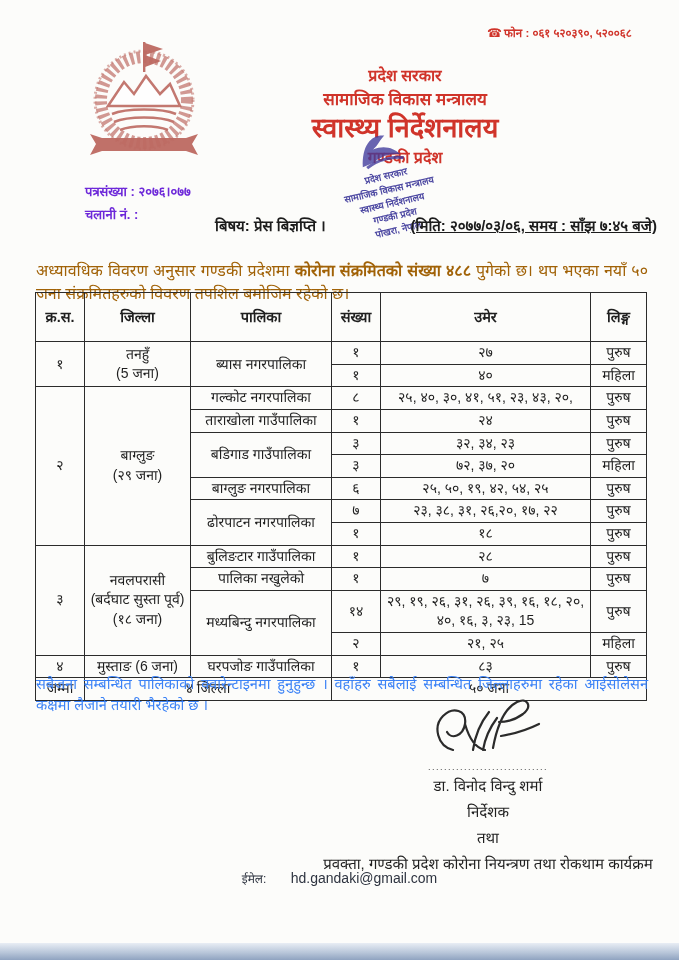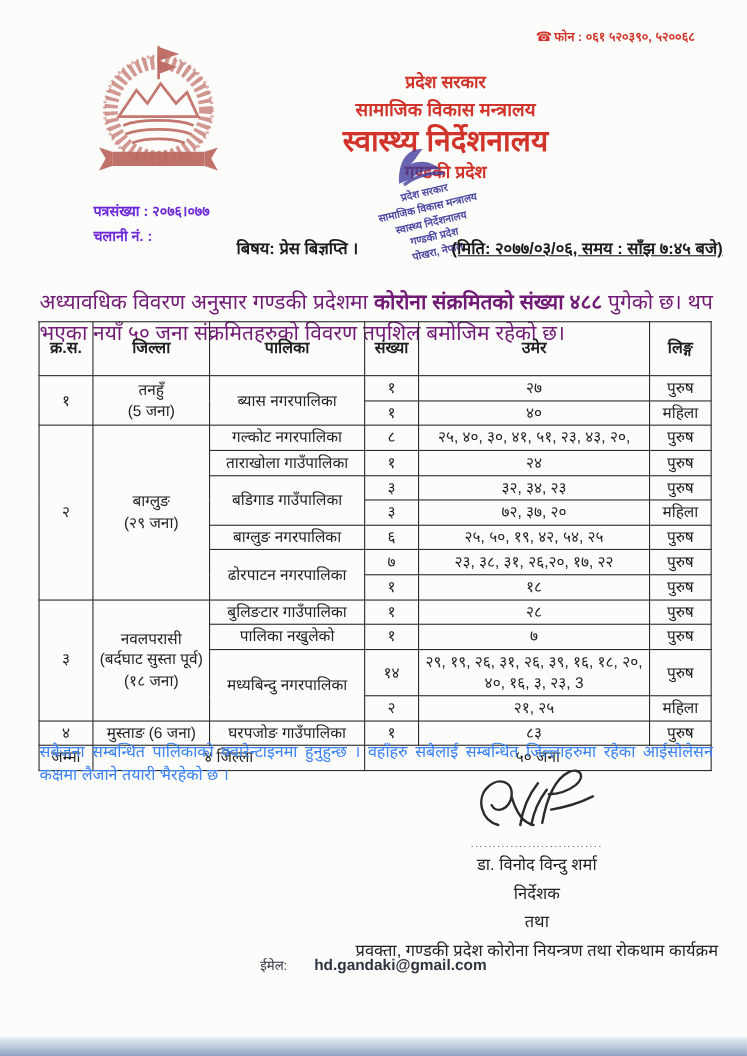--- a/index.html
+++ b/index.html
@@ -48,21 +48,21 @@
   }
 
   
   .subject-row{position:absolute;top:215px;left:0;width:679px;font-size:15px;font-weight:bold;color:#1c1c1c;}
   .subject-label{position:absolute;left:215px;top:0;white-space:nowrap;}
   .subject-date{position:absolute;right:22px;top:0;white-space:nowrap;text-decoration:underline;}
 
   
   .intro{
     position:absolute;left:36px;top:243px;width:612px;
-    font-size:19px;line-height:1.45;text-align:justify;color:#701a75;
+    font-size:16px;line-height:1.45;text-align:justify;color:#a16207;
   }
   .intro b{font-weight:bold;}
 
   
   table.cases{
     position:absolute;left:35px;top:292px;width:611px;
     border-collapse:collapse;table-layout:fixed;
     font-size:14px;color:#1f1f1f;
   }
   table.cases th,table.cases td{
@@ -85,21 +85,21 @@
   .sig-scribble{display:block;margin:0 auto;}
   .sig-dots{font-size:9px;letter-spacing:1.5px;color:#444;line-height:.8;display:block;}
   .sig-name{font-size:15px;margin-top:4px;}
   .sig-title{font-size:15px;margin-top:6px;}
   .sig-conj{font-size:15px;margin-top:6px;}
   .sig-role{font-size:15px;margin-top:6px;white-space:nowrap;}
 
   
   .email-row{position:absolute;top:869px;left:0;width:679px;text-align:center;color:#2e3440;}
   .email-label{font-size:12px;font-weight:normal;}
-  .email-value{font-size:14px;font-weight:bold;margin-left:20px;}
+  .email-value{font-size:14px;font-weight:normal;margin-left:20px;}
 
   
   .scan-edge{
     position:absolute;left:0;bottom:0;width:679px;height:17px;
     background:linear-gradient(to bottom,#e8edf4 0%,#b9c7da 55%,#8fa3c0 100%);
   }
 </style>
 </head>
 <body>
 
@@ -252,21 +252,21 @@
         </tr>
         <tr>
           <td>पालिका नखुलेको</td>
           <td>१</td>
           <td>७</td>
           <td>पुरुष</td>
         </tr>
         <tr>
           <td rowspan="2">मध्यबिन्दु नगरपालिका</td>
           <td>१४</td>
-          <td>२९, १९, २६, ३१, २६, ३९, १६, १८, २०, ४०, १६, ३, २३, 3</td>
+          <td>२९, १९, २६, ३१, २६, ३९, १६, १८, २०, ४०, १६, ३, २३, 15</td>
           <td>पुरुष</td>
         </tr>
         <tr>
           <td>२</td>
           <td>२१, २५</td>
           <td>महिला</td>
         </tr>
         <tr>
           <td>४</td>
           <td>मुस्ताङ (6 जना)</td>

